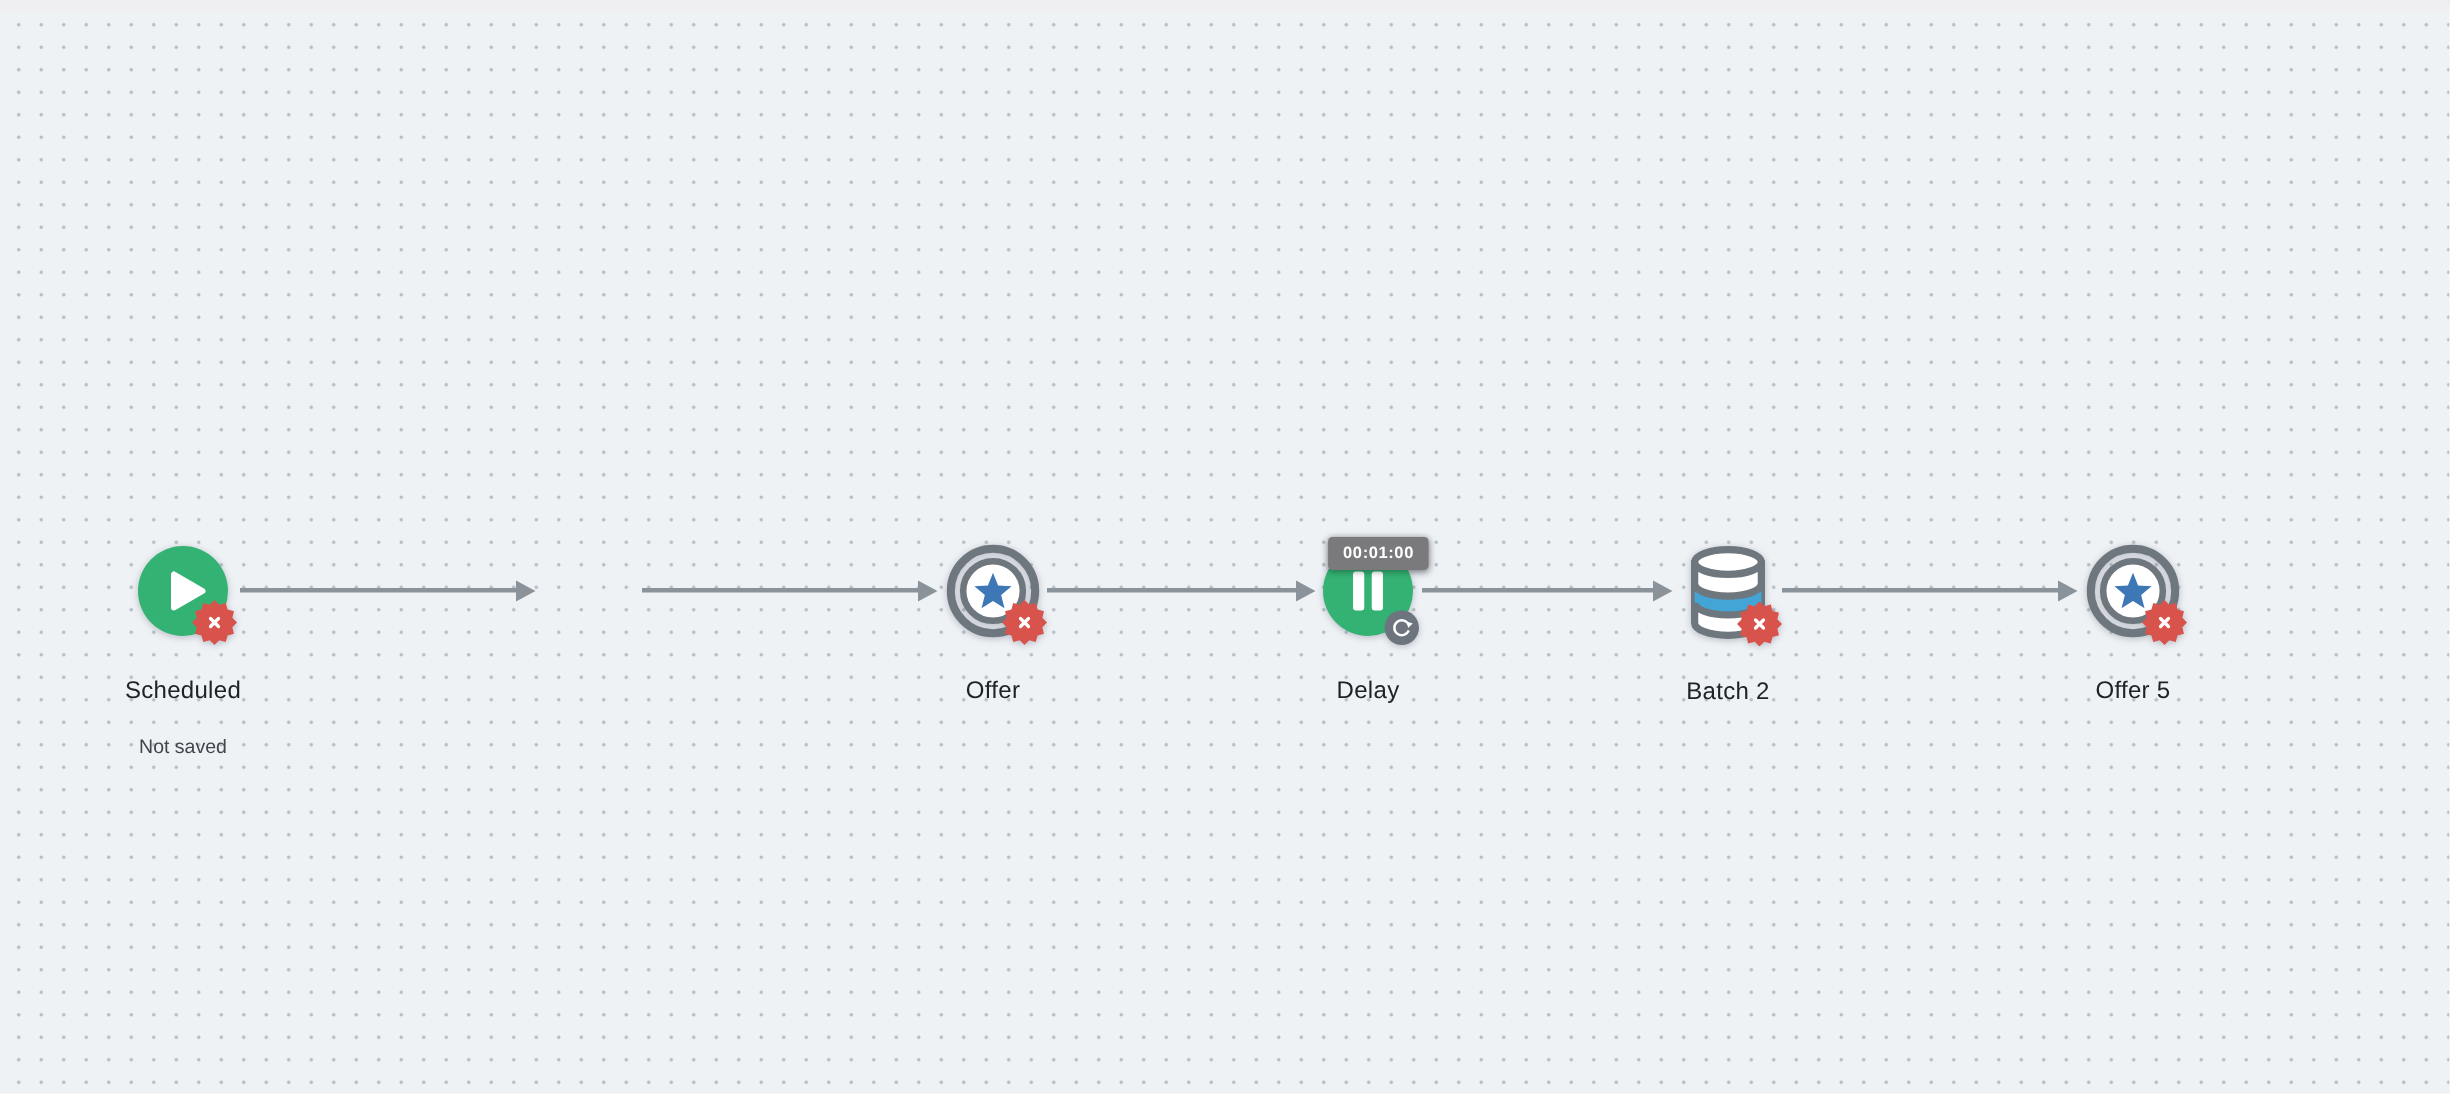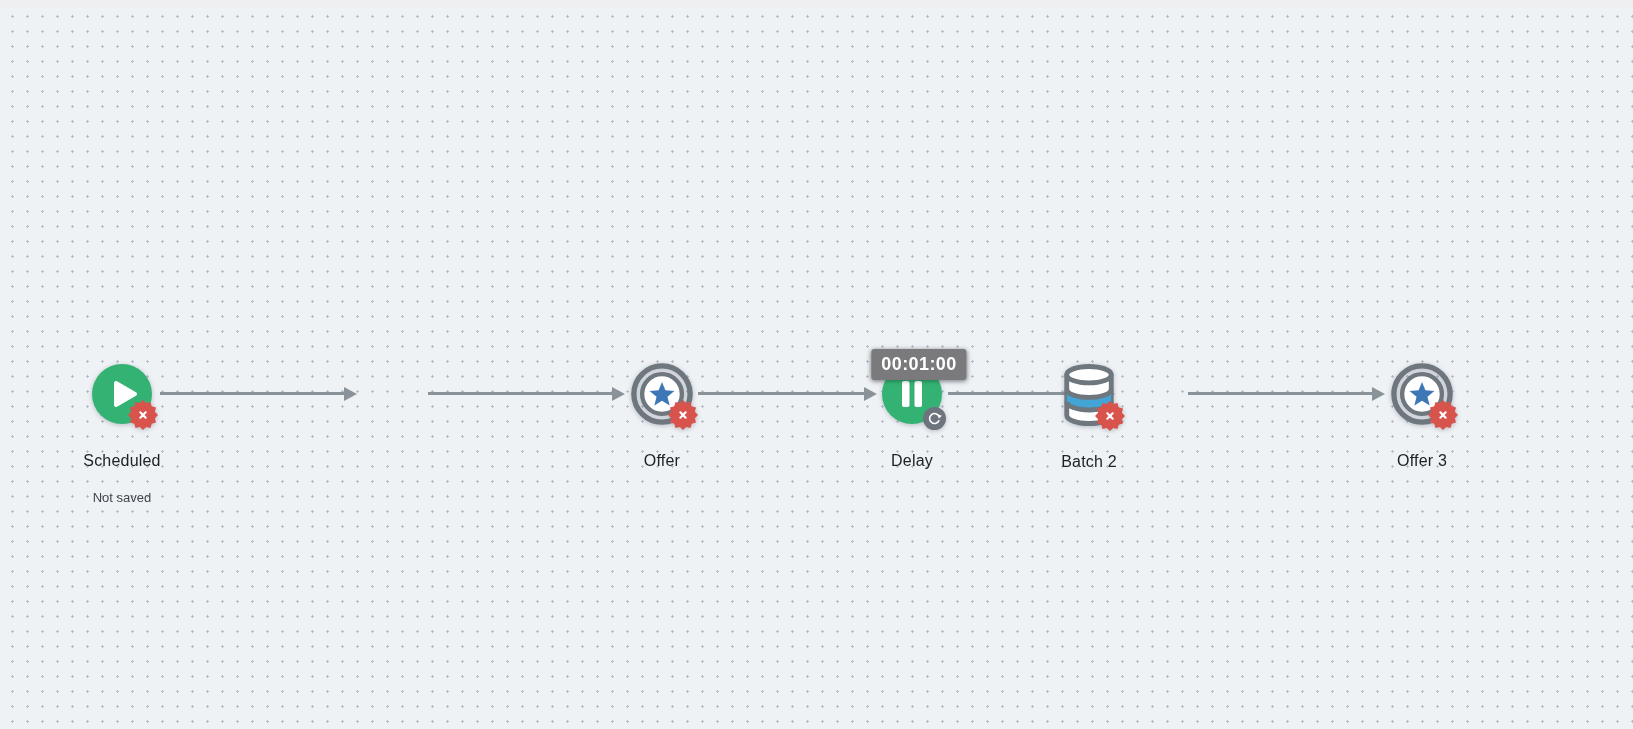--- a/index.html
+++ b/index.html
@@ -25,21 +25,21 @@
     background:#6d747d;display:flex;align-items:center;justify-content:center;z-index:3;}
 
   .label{margin-top:26px;font-size:16px;font-weight:500;color:#202326;letter-spacing:.2px;}
   .sublabel{margin-top:20px;font-size:13px;color:#40464d;}
 
   .connector{position:absolute;top:392px;height:3px;background:#8a929a;}
   .connector::after{content:"";position:absolute;right:-12px;top:-5.5px;width:0;height:0;
     border-left:13px solid #8a929a;border-top:7px solid rgba(0,0,0,0);border-bottom:7px solid rgba(0,0,0,0);}
 
   .tooltip{position:absolute;bottom:46px;left:calc(50% + 7px);transform:translateX(-50%);
-    background:#7a7a7c;color:#fff;font-size:18px;font-weight:700;padding:5px 10px;
+    background:#7a7a7c;color:#fff;font-size:11px;font-weight:700;padding:5px 10px;
     border-radius:3px;white-space:nowrap;box-shadow:0 1px 4px rgba(0,0,0,.35);
     z-index:4;letter-spacing:.4px;}
 </style>
 </head>
 <body>
 
 <div class="canvas">
   <div class="top-strip"></div>
 
   <div class="connector" style="left:160px;width:185px"></div>
@@ -94,21 +94,21 @@
       <div class="minibadge">
         <svg width="17" height="17" viewBox="0 0 24 24">
           <path d="M18.6,14.5 A7,7 0 1 1 18.6,9.5" fill="none" stroke="#fff" stroke-width="2.3"></path>
           <polygon points="17.3,6.4 22.4,8.1 17.9,12.2" fill="#fff"></polygon>
         </svg>
       </div>
     </div>
     <div class="label">Delay</div>
   </div>
 
-  <div class="node" style="left:1089px">
+  <div class="node" style="left:1152px">
     <div class="icon-wrap">
       <svg class="icon-svg" width="58" height="64" viewBox="0 0 60 66" style="margin-top:1px">
         <path d="M7,12 L7,54 A23,8.5 0 0 0 53,54 L53,12 Z" fill="#fff" stroke="#6e767e" stroke-width="5" stroke-linejoin="round"></path>
         <path d="M7,27 A23,8.5 0 0 0 53,27 L53,40 A23,8.5 0 0 1 7,40 Z" fill="#42a5d6"></path>
         <path d="M7,27 A23,8.5 0 0 0 53,27" fill="none" stroke="#6e767e" stroke-width="5"></path>
         <path d="M7,40 A23,8.5 0 0 0 53,40" fill="none" stroke="#6e767e" stroke-width="5"></path>
         <ellipse cx="30" cy="12" rx="23" ry="8.5" fill="#fff" stroke="#6e767e" stroke-width="5"></ellipse>
       </svg>
       <div class="badge">
         <svg width="16" height="16" viewBox="0 0 30 30">
@@ -125,15 +125,15 @@
         <circle cx="33" cy="33" r="29" fill="none" stroke="#6e767e" stroke-width="5.5"></circle>
         <circle cx="33" cy="33" r="20.5" fill="#fff" stroke="#6e767e" stroke-width="4.5"></circle>
         <polygon fill="#3e77b6" points="33,20.5 36.5,29.2 45.8,29.8 38.6,35.8 40.9,44.9 33,39.9 25.1,44.9 27.4,35.8 20.2,29.8 29.5,29.2"></polygon>
       </svg>
       <div class="badge">
         <svg width="16" height="16" viewBox="0 0 30 30">
             <path d="M10,10 L20,20 M20,10 L10,20" stroke="#fff" stroke-width="4" stroke-linecap="round"></path>
           </svg>
       </div>
     </div>
-    <div class="label">Offer 3</div>
+    <div class="label">Offer 5</div>
   </div>
 </div>
 
 </body></html>

